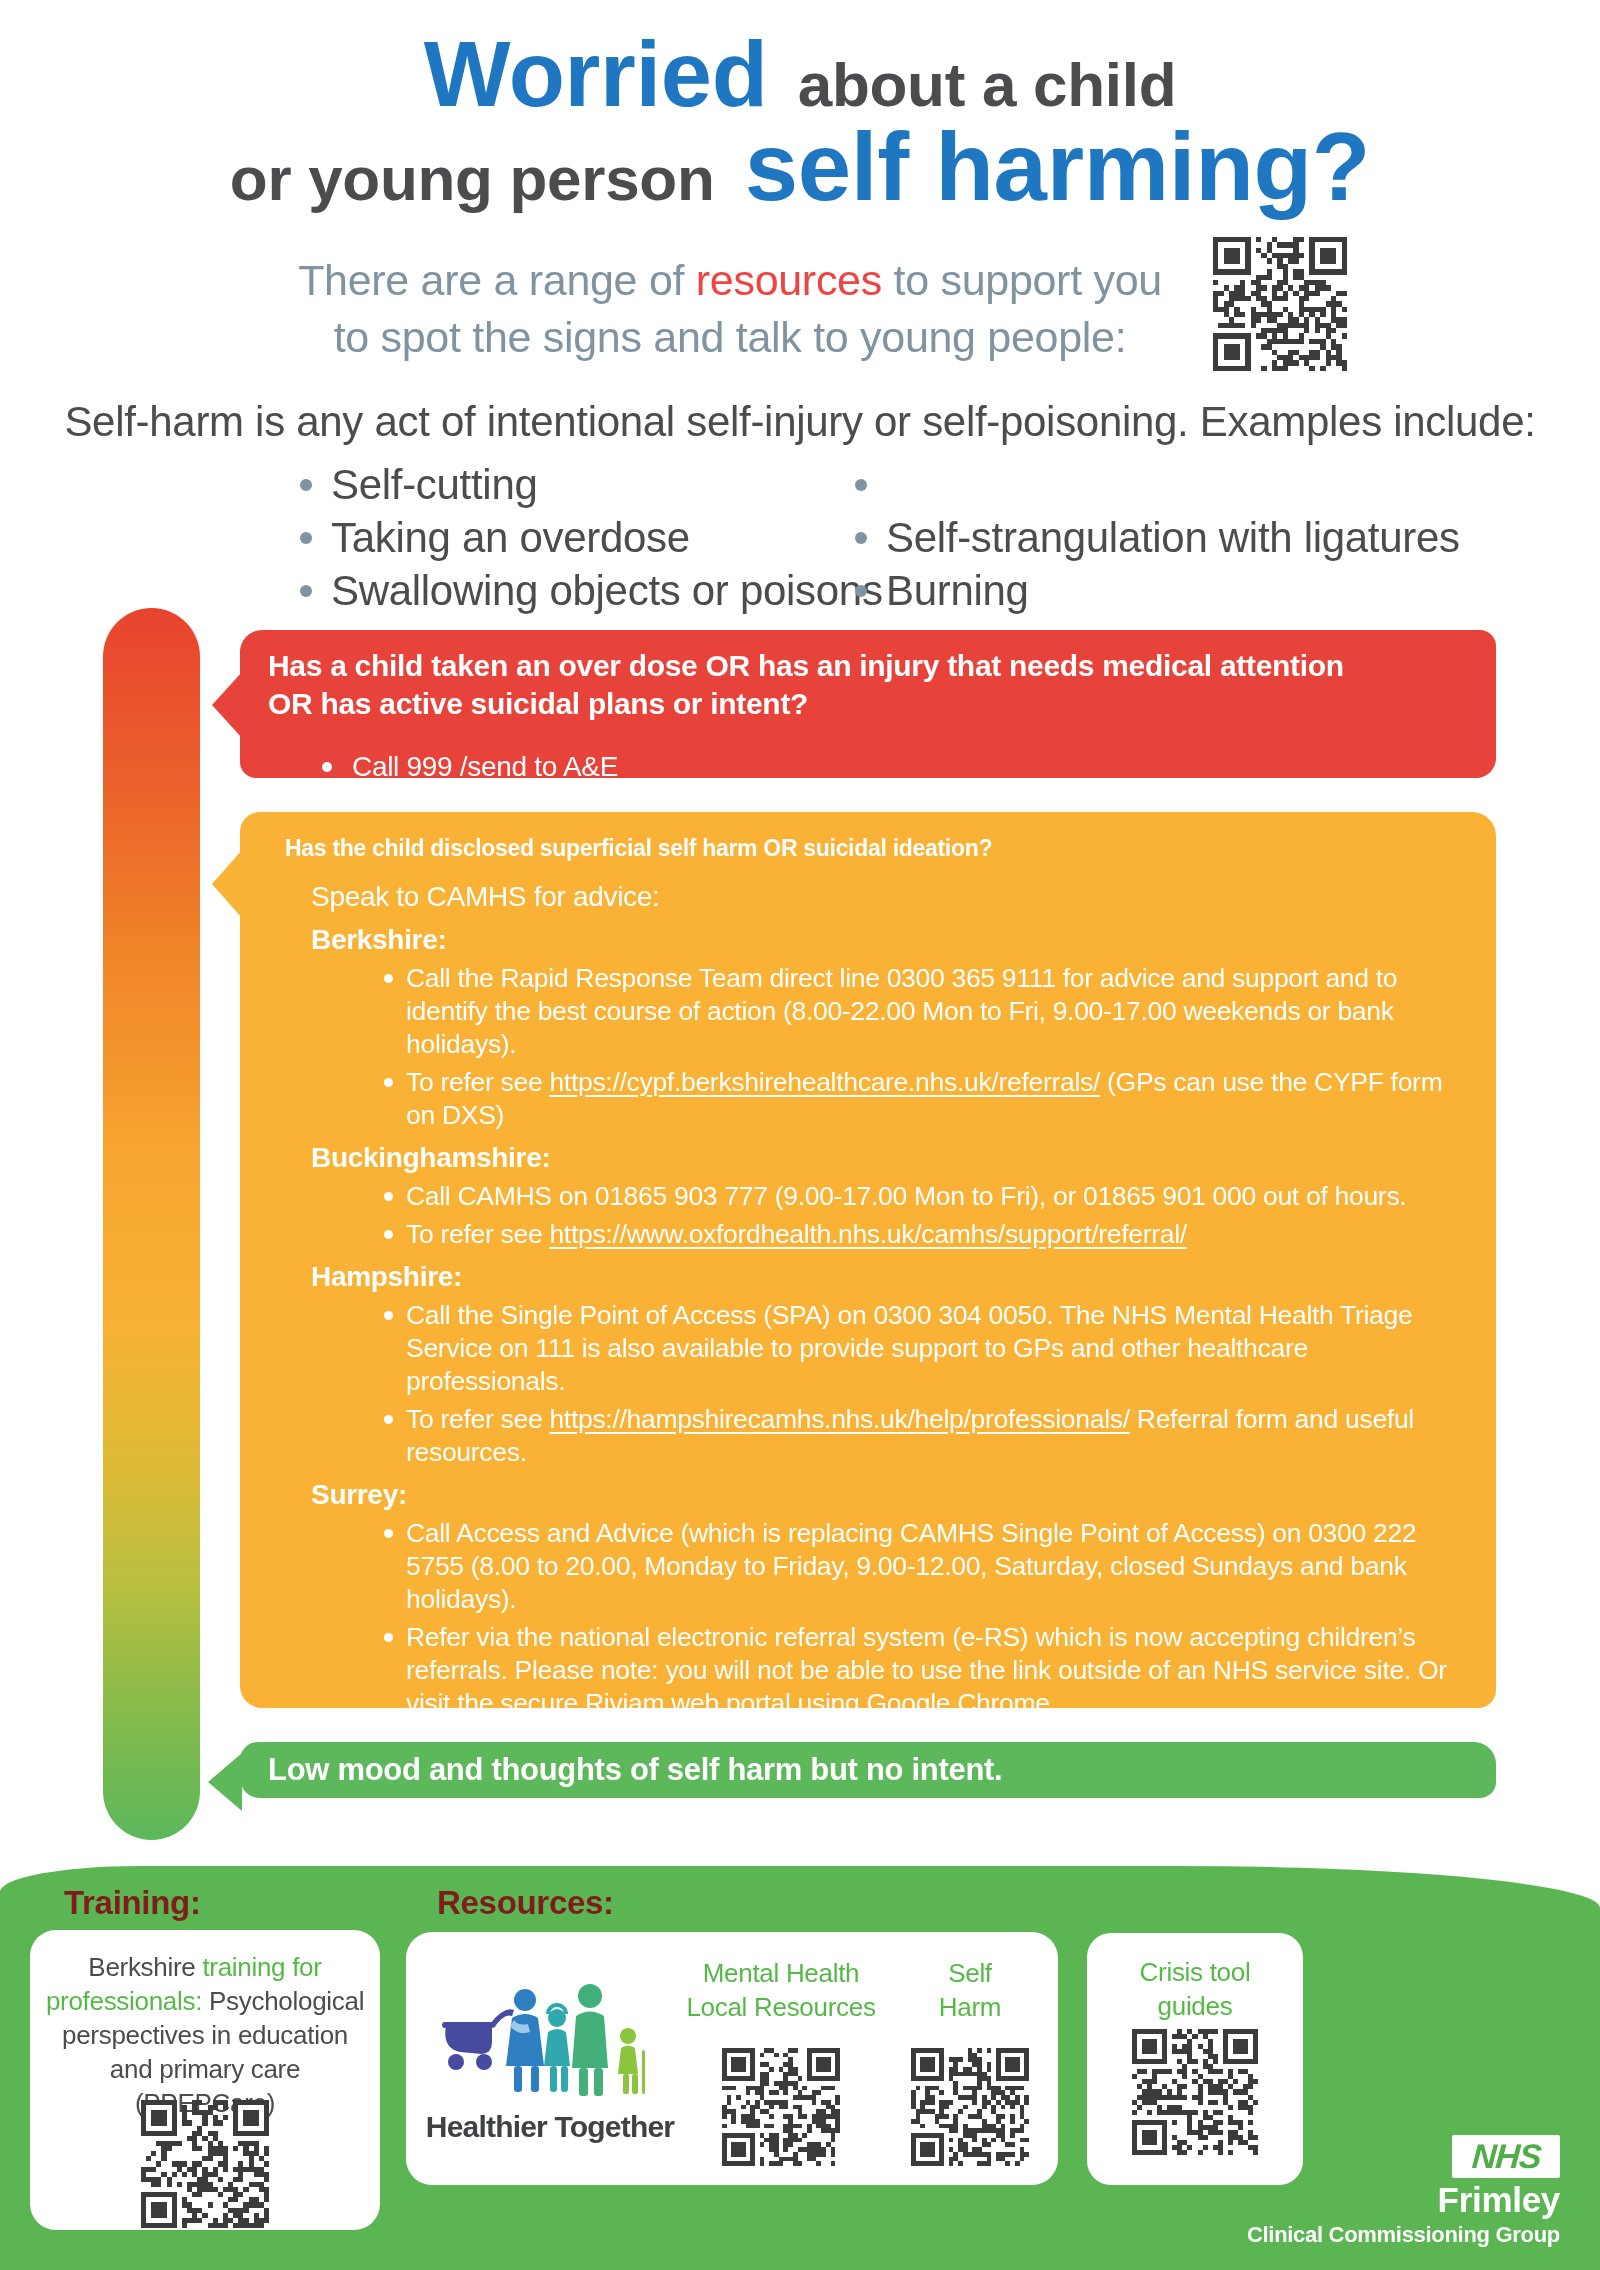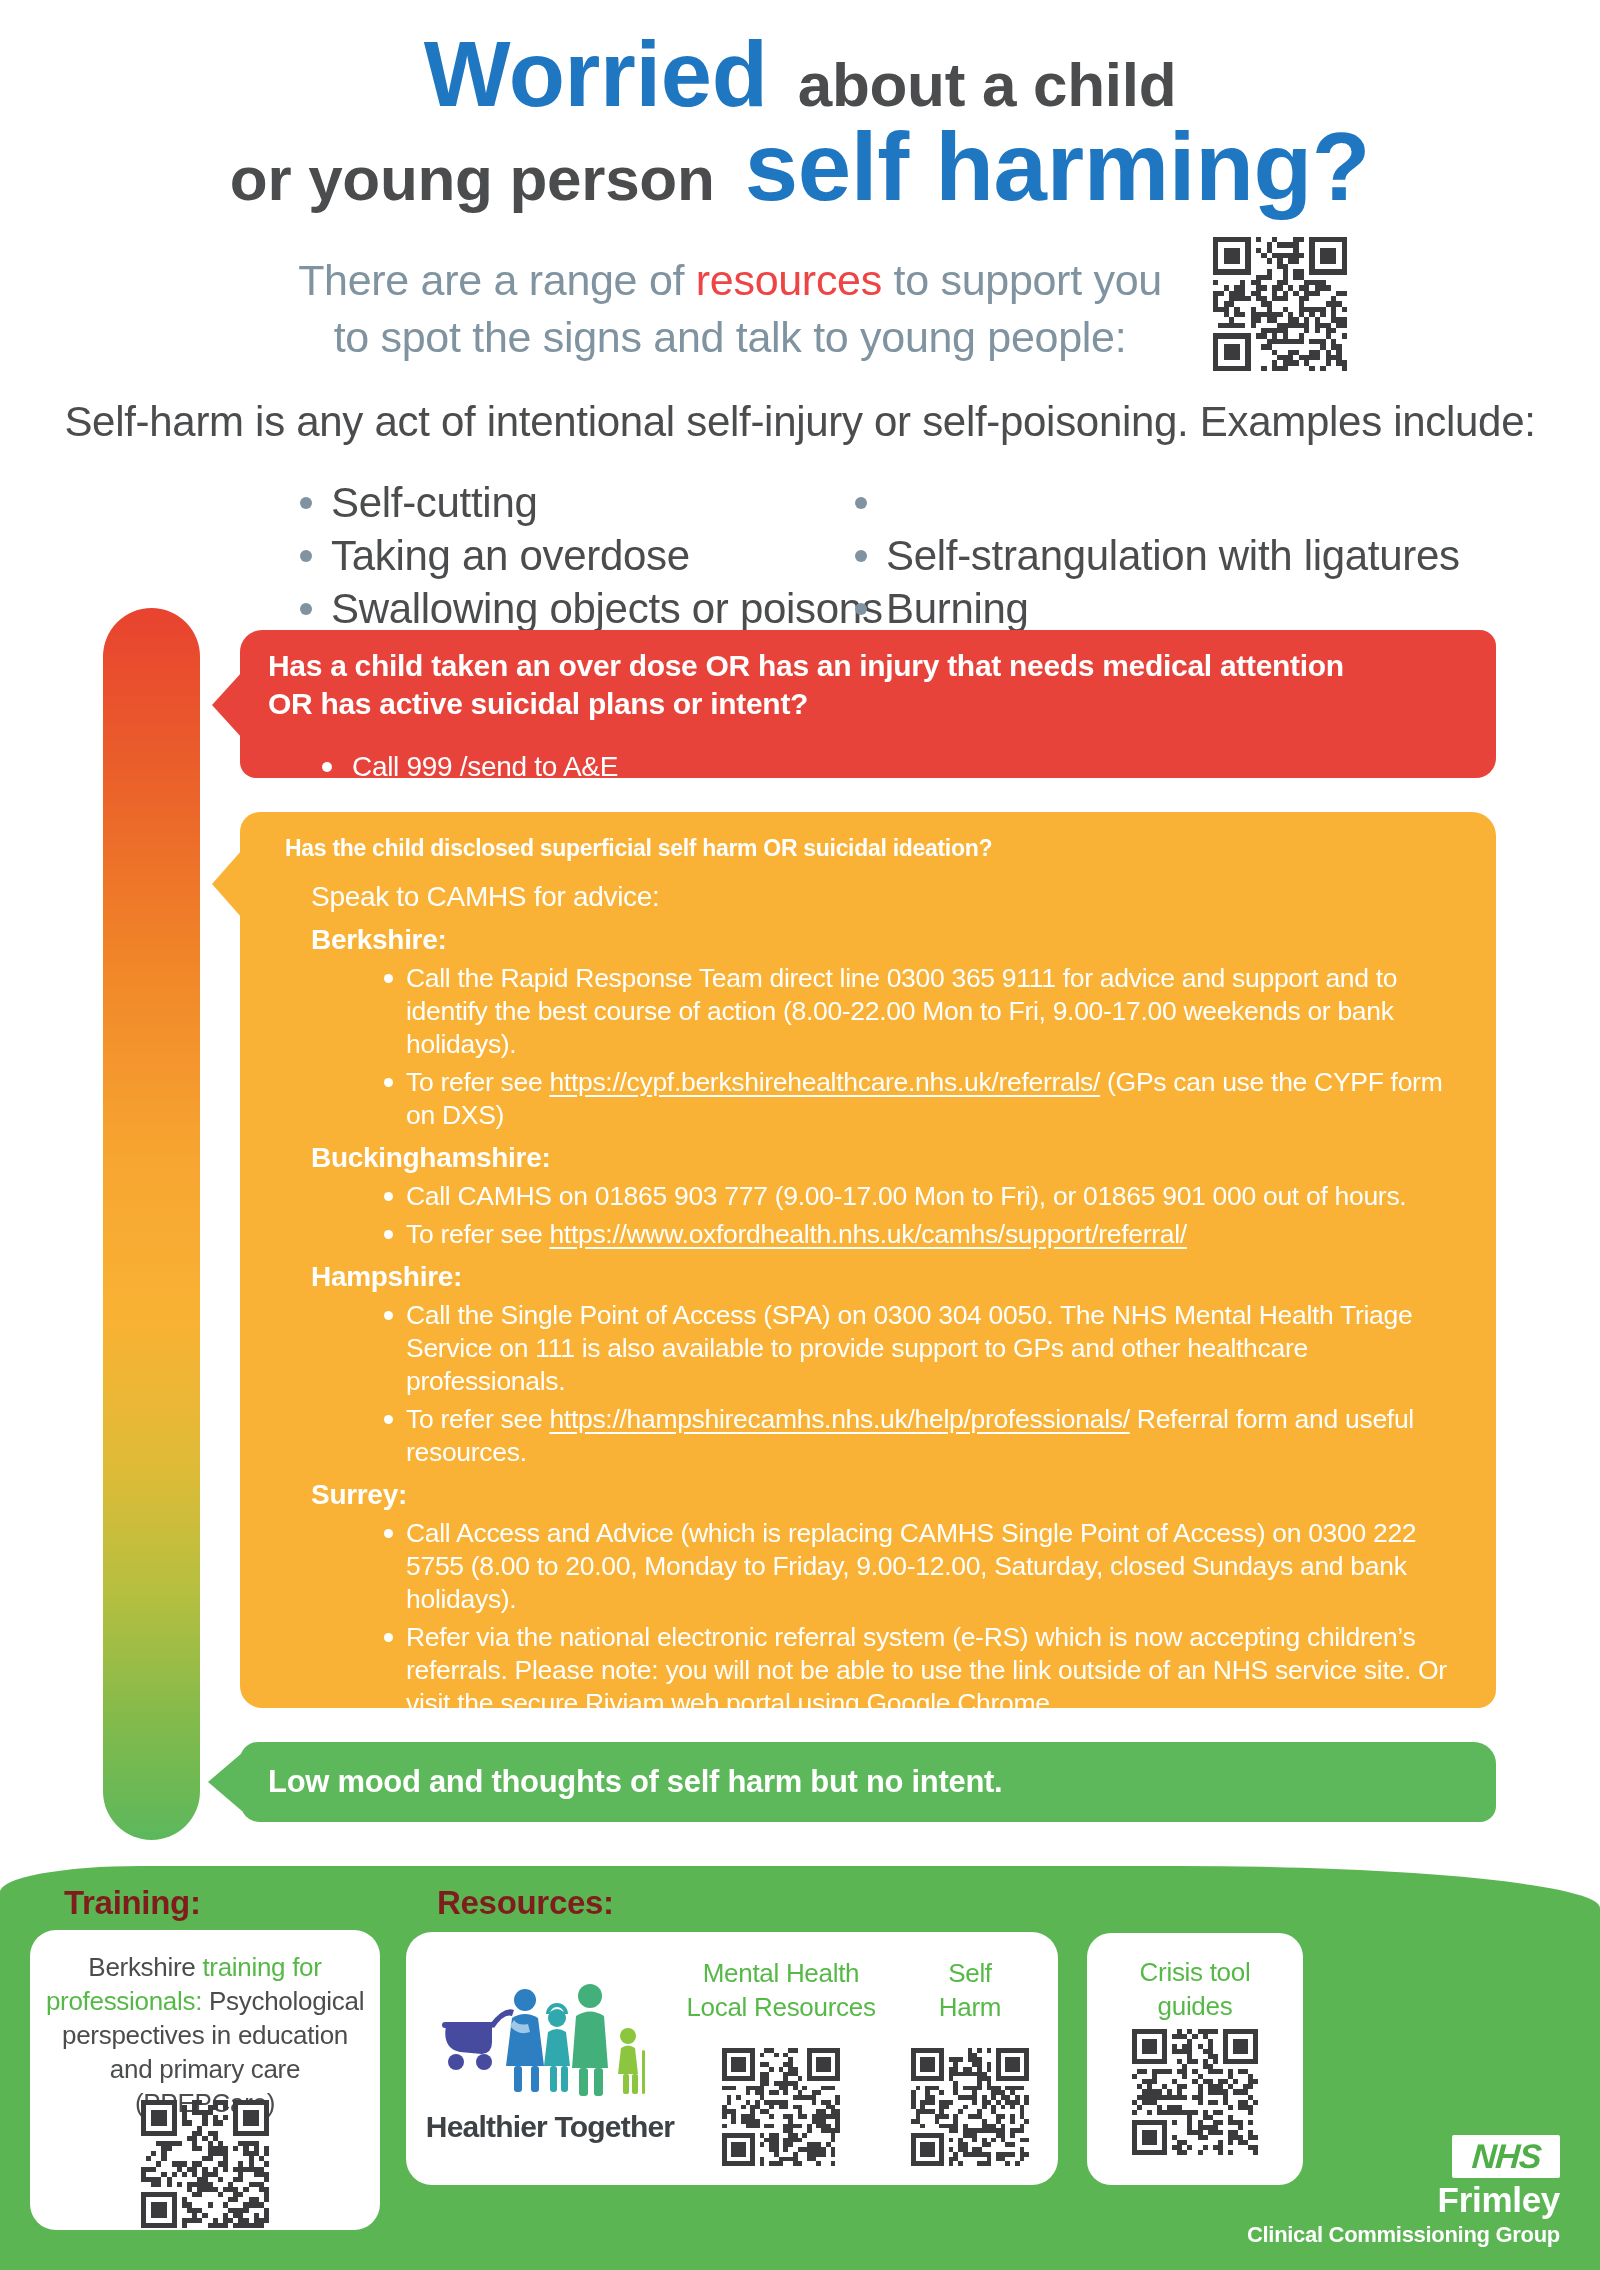--- a/index.html
+++ b/index.html
@@ -18,21 +18,21 @@
   .subtitle{position:absolute;top:252px;left:250px;width:960px;text-align:center;
             font-size:43px;line-height:57px;color:#8093a0;}
   .subtitle .hl{color:#ef4444;}
 
   .qr{display:block;color:#3b3b3d;}
   .qr-top{position:absolute;left:1213px;top:237px;width:134px;height:134px;}
 
   .definition{position:absolute;top:398px;left:0;width:100%;text-align:center;
               font-size:42px;color:#4b4c4e;}
 
-  .examples{position:absolute;top:476px;text-align:right;}
+  .examples{position:absolute;top:458px;text-align:right;}
   .examples.c1{left:300px;}
   .examples.c2{left:855px;}
   .ex-item{height:53px;font-size:42px;color:#4b4c4e;display:flex;align-items:center;}
   .ex-dot{width:12px;height:12px;border-radius:50%;background:#8093a0;margin-right:19px;flex:0 0 auto;}
 
   
   .riskbar{position:absolute;left:103px;top:608px;width:97px;height:1232px;border-radius:60px;
     background:linear-gradient(180deg,#e8432f 0%,#ea5c2b 12%,#f08428 28%,#f7a631 45%,
                #f9b233 58%,#ddbb37 70%,#b5bf40 80%,#84ba4b 90%,#5cb85c 100%);}
 
@@ -51,21 +51,21 @@
   .bubble.amber{top:812px;height:896px;background:#f9b235;border-radius:20px 24px 18px 22px;padding-top:16px;}
   .bubble.amber .ptr{background:#f9b235;top:38px;height:68px;}
   .amber-title{font-size:23px;font-weight:700;line-height:40px;white-space:nowrap;margin-left:17px;}
   .speak{margin:12px 0 0 43px;font-size:28px;line-height:34px;}
   .county{margin:9px 0 0 43px;font-size:28px;line-height:34px;font-weight:700;}
   .cb{display:flex;margin:5px 0 0 116px;}
   .cb .wdot{width:9px;height:9px;margin-top:12px;margin-right:13px;}
   .cb p{margin:0;font-size:26.5px;line-height:33px;width:1100px;}
   .lnk{text-decoration:underline;text-underline-offset:4px;}
 
-  .bubble.green{top:1742px;height:80px;background:#5cb85a;border-radius:18px 22px 16px 20px;
+  .bubble.green{top:1742px;height:56px;background:#5cb85a;border-radius:18px 22px 16px 20px;
                 display:flex;align-items:center;}
   .bubble.green .ptr{background:#5cb85a;top:11px;height:58px;width:34px;left:-32px;}
   .low-text{font-size:31px;font-weight:700;}
 
   
   .footer{position:absolute;left:0;top:1866px;width:1600px;height:404px;background:#5bb553;
           border-top-left-radius:140px 26px;border-top-right-radius:420px 42px;}
   .f-label{position:absolute;top:18px;color:#7f1d1d;font-size:33px;font-weight:700;}
   .f-label.training{left:64px;}
   .f-label.resources{left:437px;}

